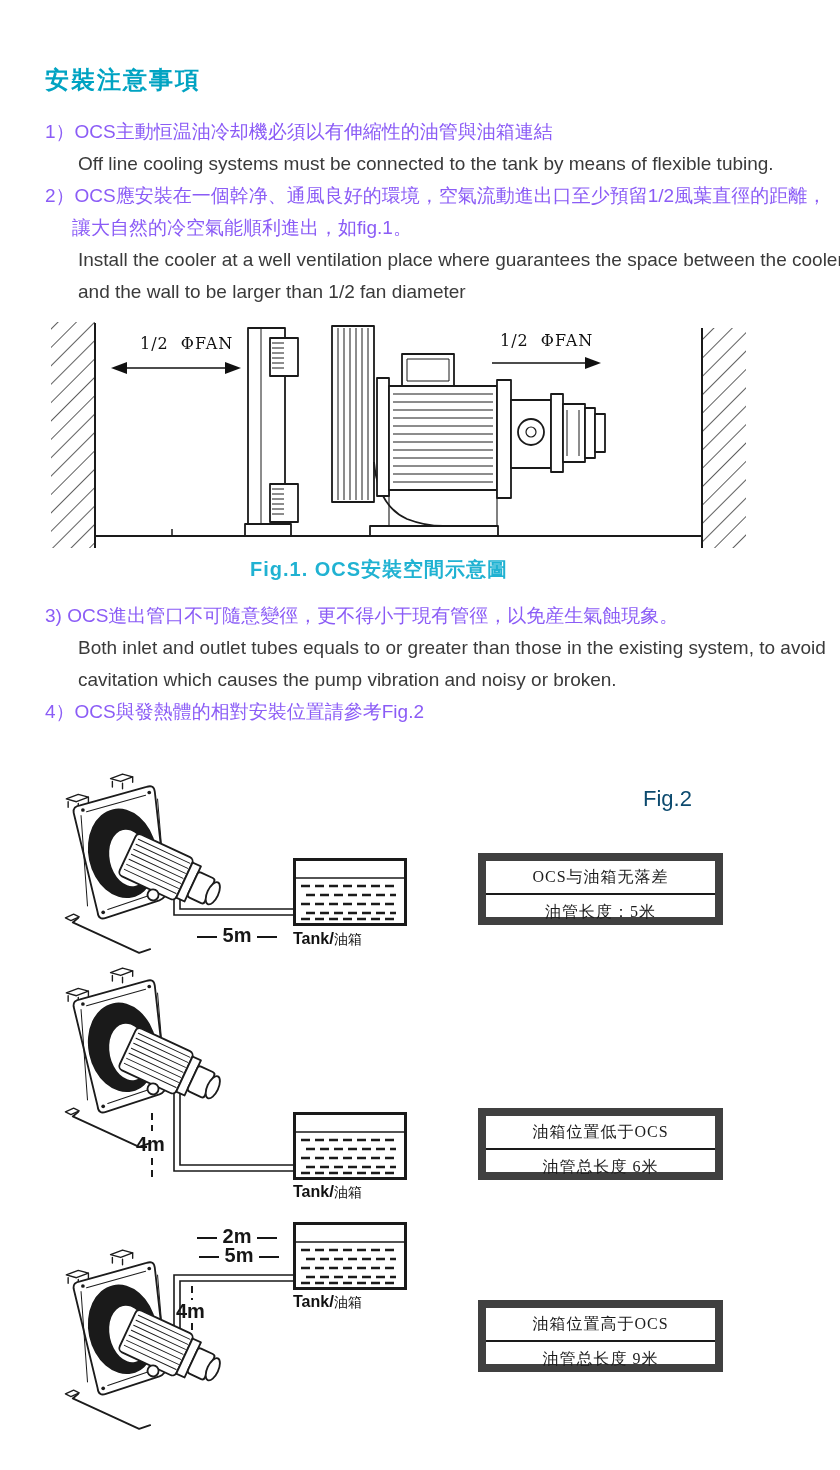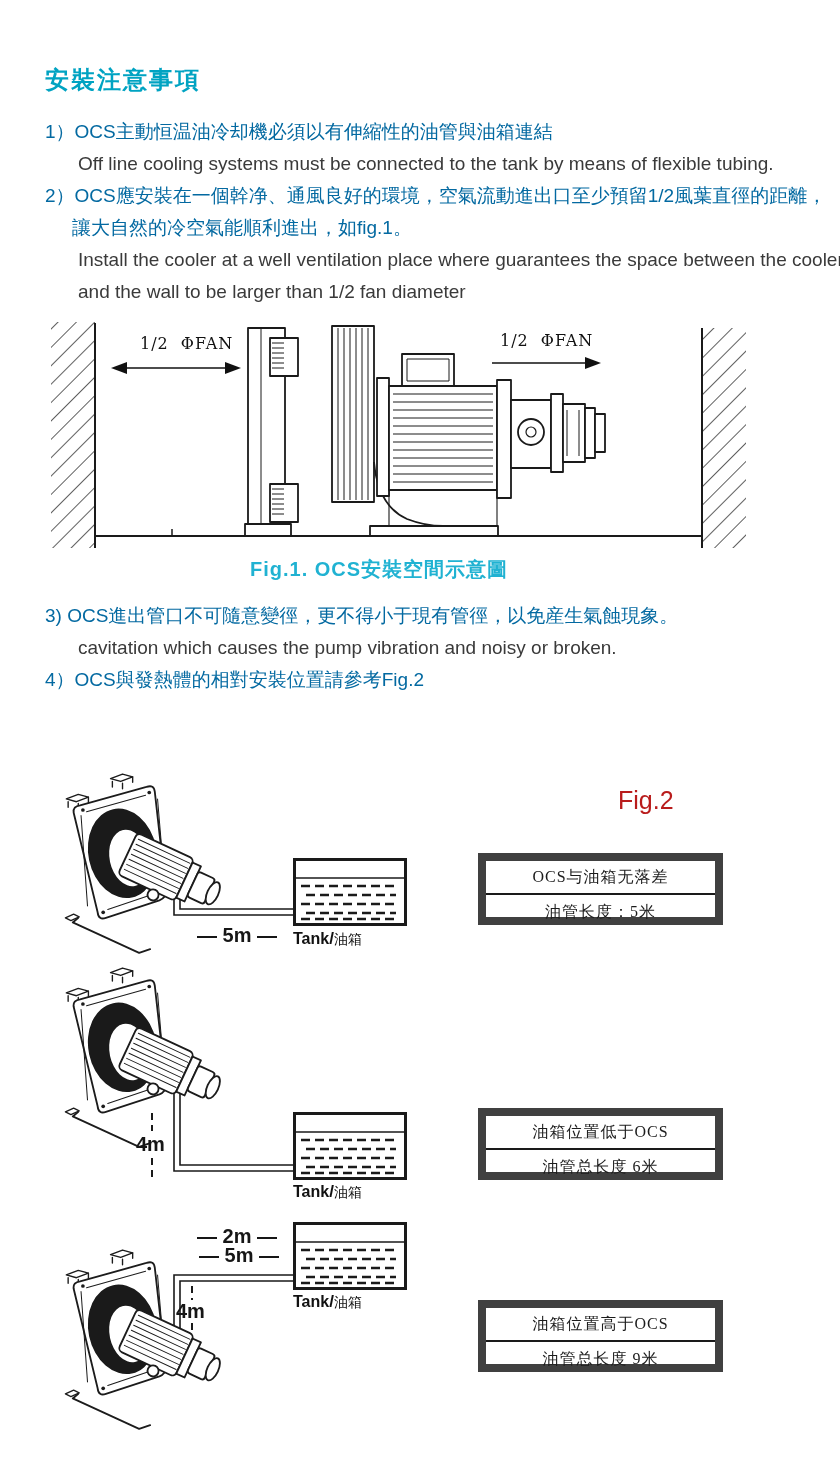--- a/index.html
+++ b/index.html
@@ -6,30 +6,30 @@
   html,body{background:#fff}
   #page{position:relative;width:840px;height:1470px;background:#fff;overflow:hidden;
         font-family:"Liberation Sans",sans-serif;color:#2e2e2e}
   .abs{position:absolute}
 
   .doc-title{left:45px;top:64px;font-size:24px;font-weight:700;letter-spacing:2px;color:#00a3c2}
 
   .notes{left:45px;right:20px}
   #notes-top{top:116px}
   #notes-bottom{top:600px}
-  .ln{font-size:19px;line-height:32px;color:#0369a1;white-space:nowrap}
+  .ln{font-size:19px;line-height:32px;color:#8b5cf6;white-space:nowrap}
   .ln.en{padding-left:33px;color:#3a3a3a}
   .ln.cont{padding-left:27px}
 
   .fig1-svg{left:45px;top:316px}
   .cad-label{position:absolute;font-family:"DejaVu Serif",serif;font-size:16px;color:#111;
              letter-spacing:1px;word-spacing:6px;white-space:nowrap}
   .fig1-caption{left:250px;top:556px;font-size:20px;font-weight:700;color:#20b2d2;letter-spacing:1px;white-space:nowrap}
 
-  .fig2-label{left:618px;top:786px;font-size:25px;color:#b91c1c}
+  .fig2-label{left:643px;top:786px;font-size:22px;color:#0c4a6e}
 
   .pipes-svg{left:0;top:770px;pointer-events:none}
   .cooler-svg{width:212px;height:194px}
   .tank-svg{width:114px;height:68px}
 
   .measure{position:absolute;font-size:20px;font-weight:700;color:#161616;white-space:nowrap;text-align:center}
   .tank-label{position:absolute;width:114px;text-align:left;white-space:nowrap;color:#111}
   .tank-label .en{font-size:16px;font-weight:700;font-family:"Liberation Sans",sans-serif}
   .tank-label .sl{font-size:17px;font-weight:700}
   .tank-label .zh{font-size:14px;font-family:"Liberation Serif",serif}
@@ -159,20 +159,21 @@
       <rect x="540" y="92" width="10" height="50"></rect>
       <rect x="550" y="98" width="10" height="38"></rect>
     </g>
   </svg>
   <span class="cad-label" style="left:140px;top:334px">1/2 ΦFAN</span>
   <span class="cad-label" style="left:500px;top:331px">1/2 ΦFAN</span>
   <div class="abs fig1-caption">Fig.1.  OCS安裝空間示意圖</div>
 
   <div class="abs notes" id="notes-bottom">
     <div class="ln">3) OCS進出管口不可隨意變徑，更不得小于現有管徑，以免産生氣蝕現象。</div>
+    <div class="ln en">Both inlet and outlet tubes equals to or greater than those in the existing system, to avoid</div>
     <div class="ln en">cavitation which causes the pump vibration and noisy or broken.</div>
     <div class="ln">4）OCS與發熱體的相對安裝位置請參考Fig.2</div>
   </div>
 
   <div class="abs fig2-label">Fig.2</div>
 
   <svg class="abs pipes-svg" width="840" height="700" viewBox="0 0 840 700">
     <g fill="none" stroke="#1a1a1a" stroke-width="1.6">
       <path d="M174 120 V145 H293 M180 120 V139 H293"></path>
     </g>

